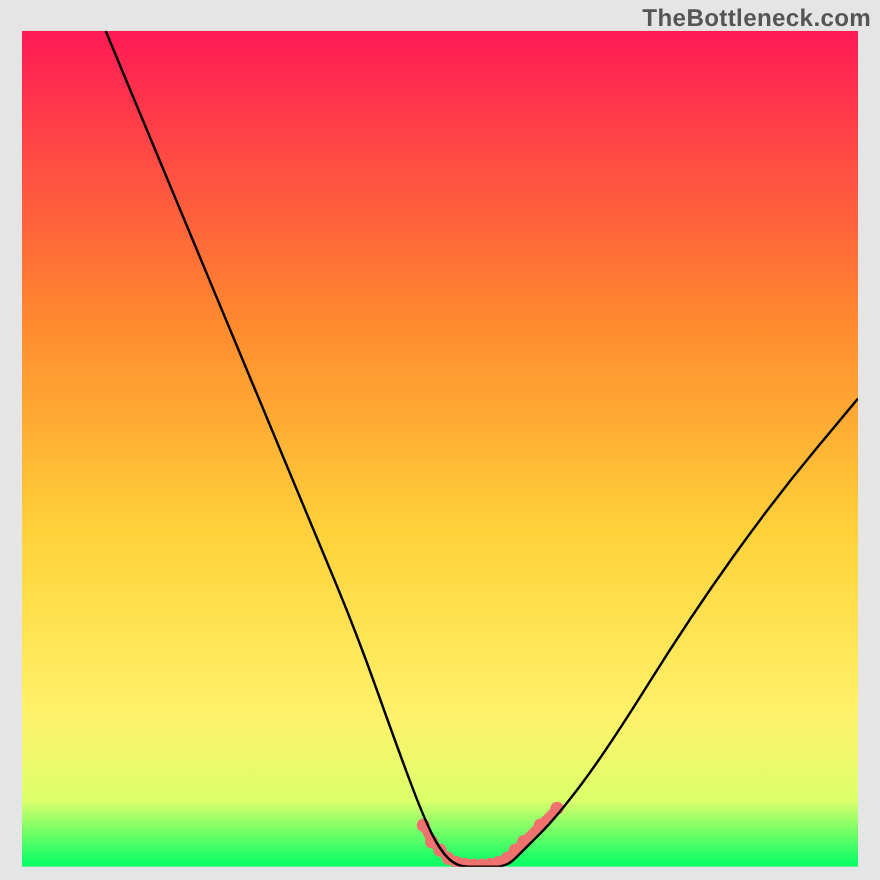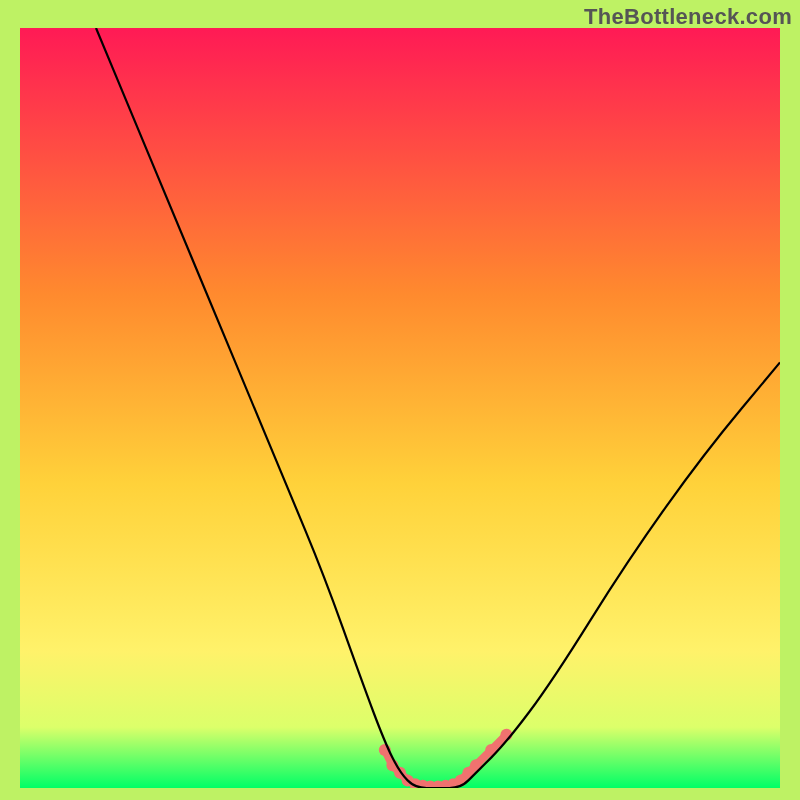--- a/index.html
+++ b/index.html
@@ -7,21 +7,21 @@
     padding: 0;
     width: 800px;
     height: 800px;
     overflow: hidden;
     font-family: Arial, Helvetica, sans-serif;
   }
   .frame {
     position: relative;
     width: 800px;
     height: 800px;
-    background: #bef264;
+    background: #e5e5e5;
   }
   .watermark {
     position: absolute;
     top: 4px;
     right: 8px;
     color: #555;
     font-size: 22px;
     font-weight: 600;
     letter-spacing: 0.3px;
     z-index: 10;

